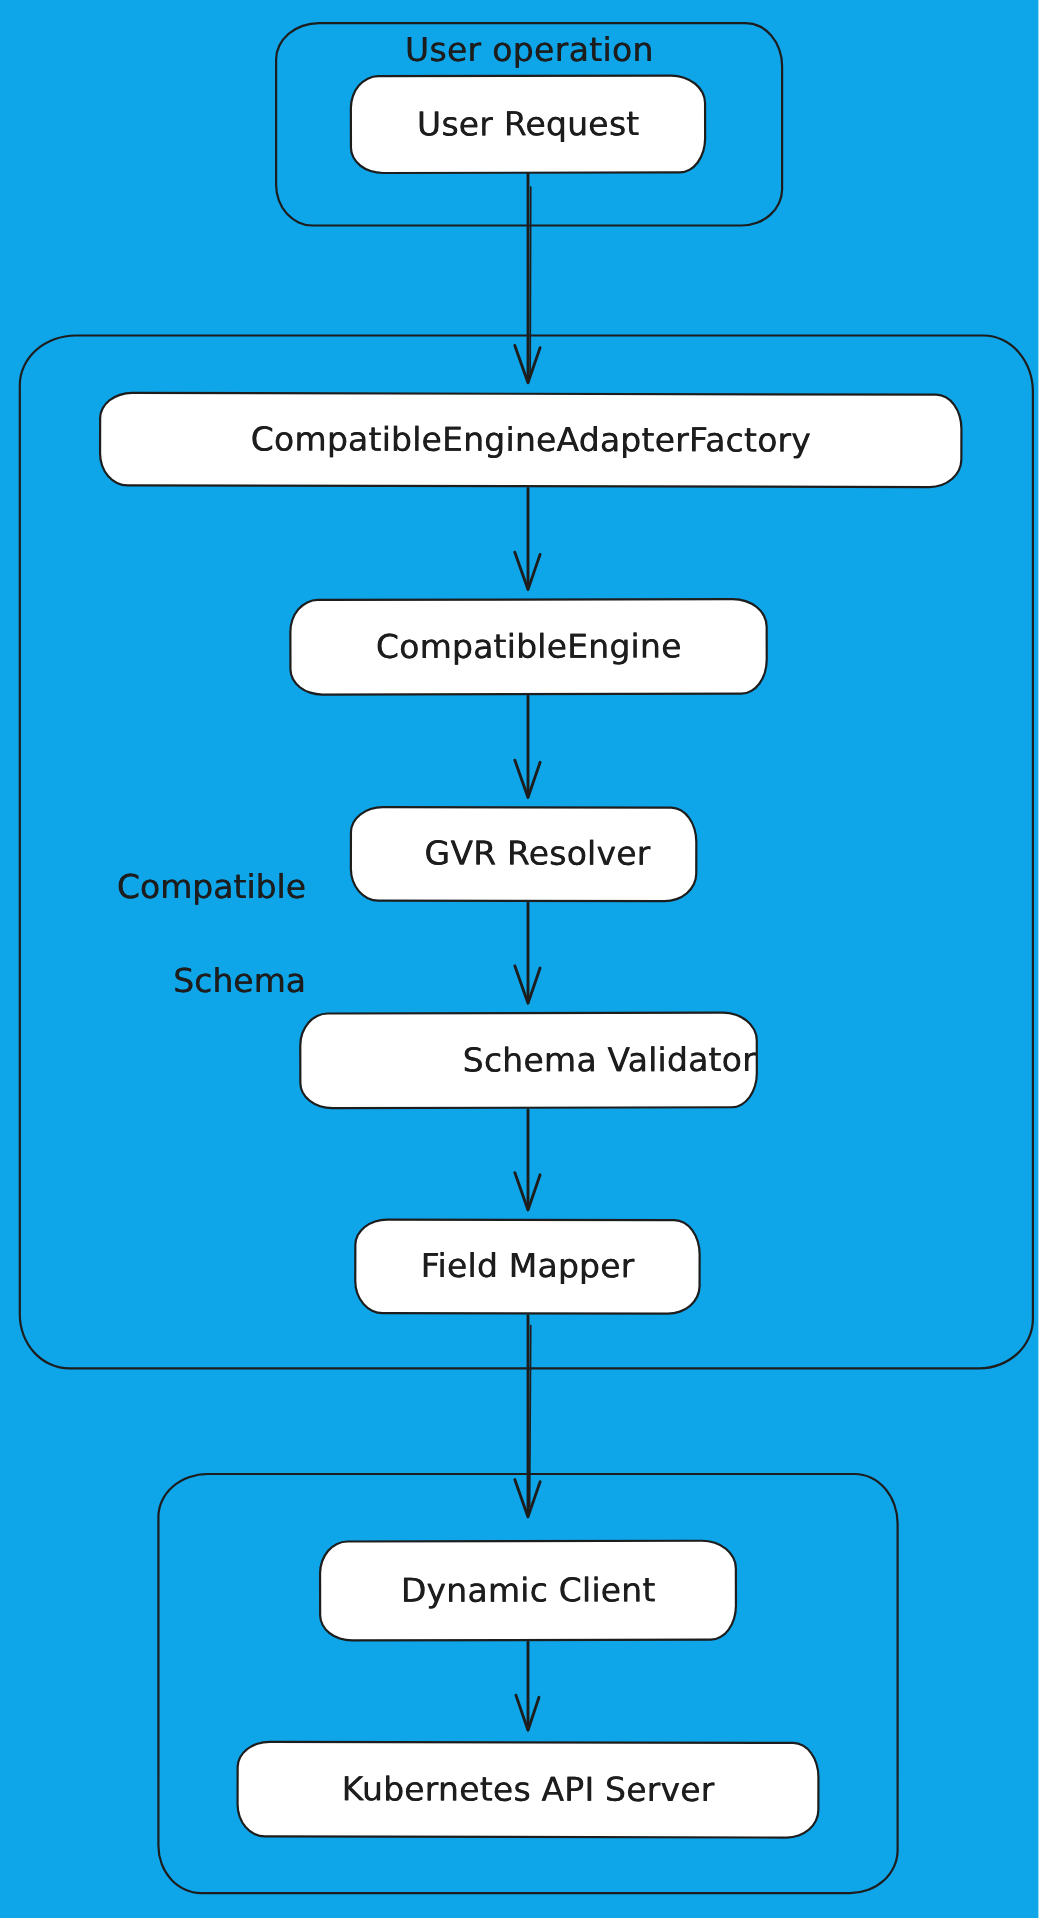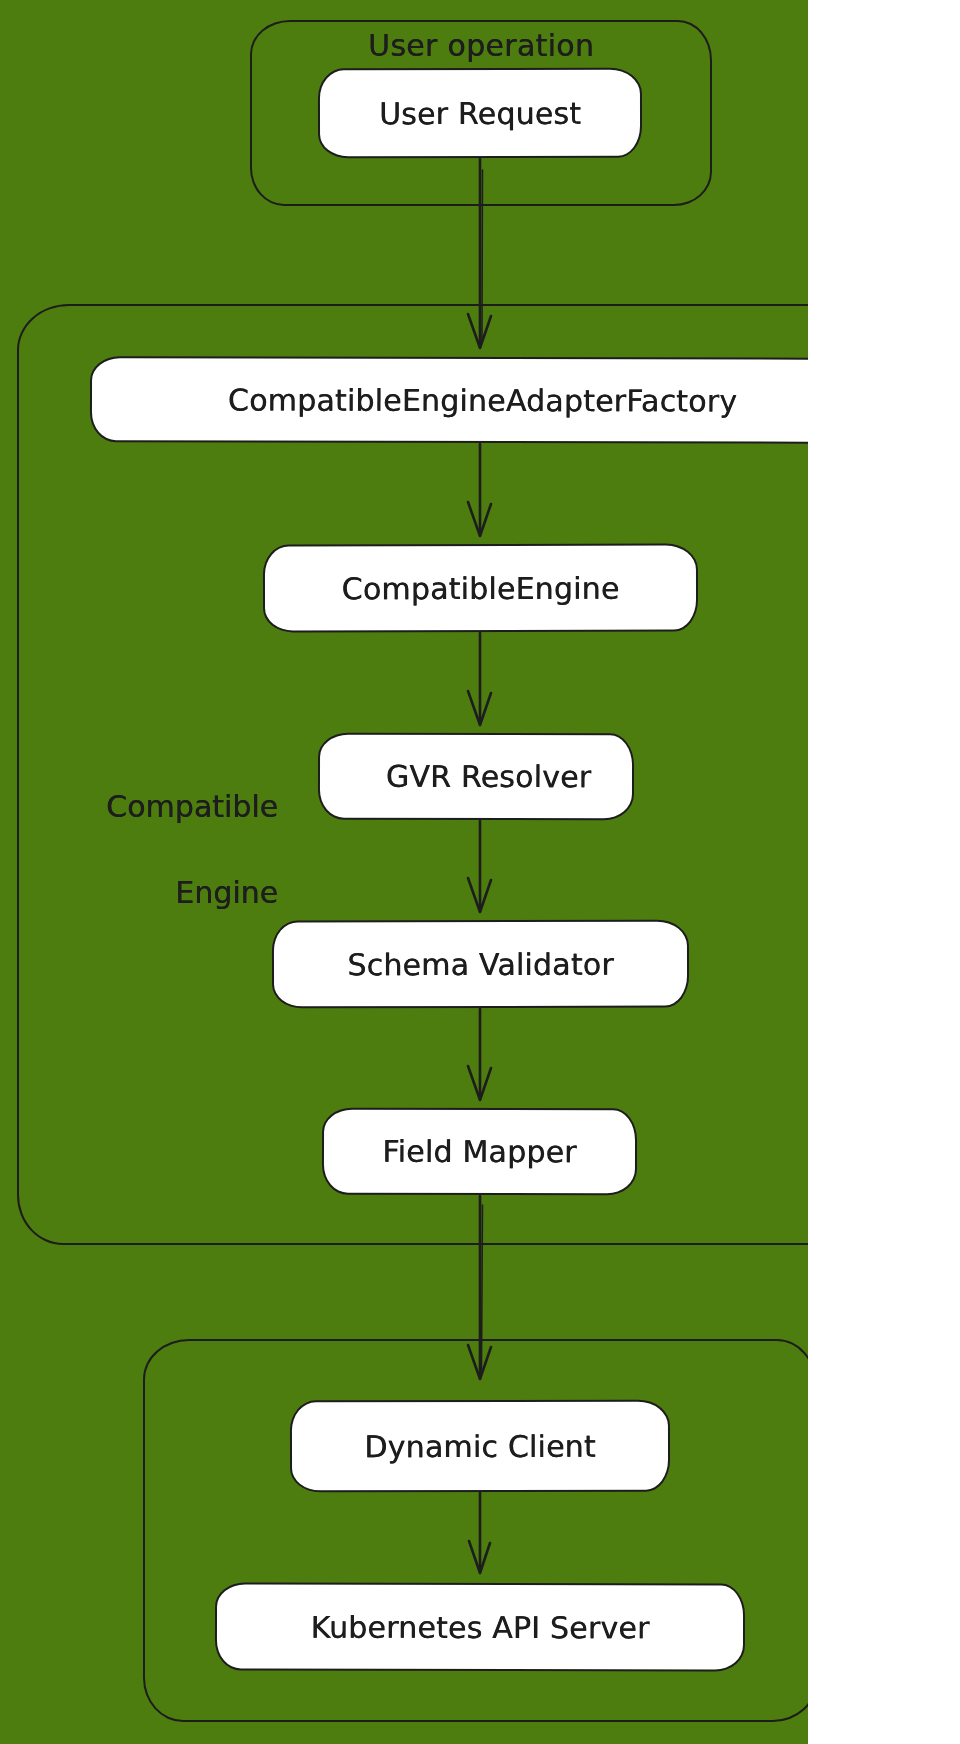--- a/index.html
+++ b/index.html
@@ -1,18 +1,18 @@
 <!DOCTYPE html>
 <html><head>
 <meta charset="utf-8">
 <title>Diagram</title>
 <style>
   html,body{margin:0;padding:0;background:#ffffff;}
   .canvas{
-    position:relative;width:808px;height:1744px;background:#4d7c0f;overflow:hidden;
+    position:relative;width:944px;height:1744px;background:#0ea5e9;overflow:hidden;
     font-family:"DejaVu Sans","Liberation Sans",sans-serif;color:#1d1d1d;
   }
   .group,.node{
     position:absolute;box-sizing:border-box;border:2.4px solid #1d1d1d;background:transparent;
   }
   .node{
     display:flex;align-items:center;justify-content:center;text-align:center;
     font-size:30px;letter-spacing:.2px;text-shadow:.45px 0 0 currentColor;background:#ffffff;
   }
   
@@ -26,21 +26,21 @@
     position:absolute;font-size:30px;line-height:43px;text-align:right;
     text-shadow:.45px 0 0 currentColor;white-space:pre-line;
   }
   
   .g-user{left:250px;top:20px;width:462px;height:186px;border-radius:40px 34px 38px 34px/34px 40px 34px 38px;}
   .n-user-request{left:318px;top:68px;width:324px;height:90px;}
   .g-engine{left:17px;top:304px;width:923px;height:941px;border-radius:52px 46px 50px 46px/46px 52px 46px 50px;}
   .n-factory{left:90px;top:357px;width:785px;height:86px;}
   .n-compat{left:263px;top:544px;width:435px;height:88px;align-items:center;}
   .n-gvr{left:318px;top:733px;width:316px;height:87px;padding-left:25px;}
-  .n-schema{left:272px;top:920px;width:417px;height:88px;}
+  .n-schema{left:272px;top:920px;width:417px;height:88px;justify-content:flex-end;}
   .n-field{left:322px;top:1108px;width:315px;height:87px;}
   .g-k8s{left:143px;top:1339px;width:674px;height:383px;border-radius:46px 40px 44px 40px/40px 46px 40px 44px;}
   .n-dynamic{left:290px;top:1400px;width:380px;height:92px;}
   .n-apiserver{left:215px;top:1583px;width:530px;height:88px;}
   .l-user{left:250px;top:28px;width:462px;}
   .l-k8s{left:143px;top:1672px;width:674px;font-size:31px;}
   .l-engine{left:28px;top:742px;width:250px;}
   svg.arrows{position:absolute;left:0;top:0;pointer-events:none;}
   svg.arrows line,svg.arrows path{stroke:#1d1d1d;fill:none;stroke-linecap:round;stroke-linejoin:round;}
 </style>
@@ -48,21 +48,21 @@
 <body>
 
 <div class="canvas">
 
   <div class="group g-user"></div>
   <div class="group-label l-user">User operation</div>
 
   <div class="group g-engine"></div>
   <div class="side-label l-engine">
     <span>Compatible</span><br>
-    <span>Engine</span>
+    <span>Schema</span>
   </div>
 
   <div class="group g-k8s"></div>
 
   <svg class="arrows" width="960" height="1744" viewBox="0 0 960 1744">
     <g>
       <line x1="480" y1="158" x2="480" y2="347" stroke-width="2.6"></line>
       <line x1="482.5" y1="170" x2="482" y2="340" stroke-width="1.5"></line>
       <path d="M 468 314 L 480 348 L 491 316" stroke-width="2.6"></path>
     </g>

